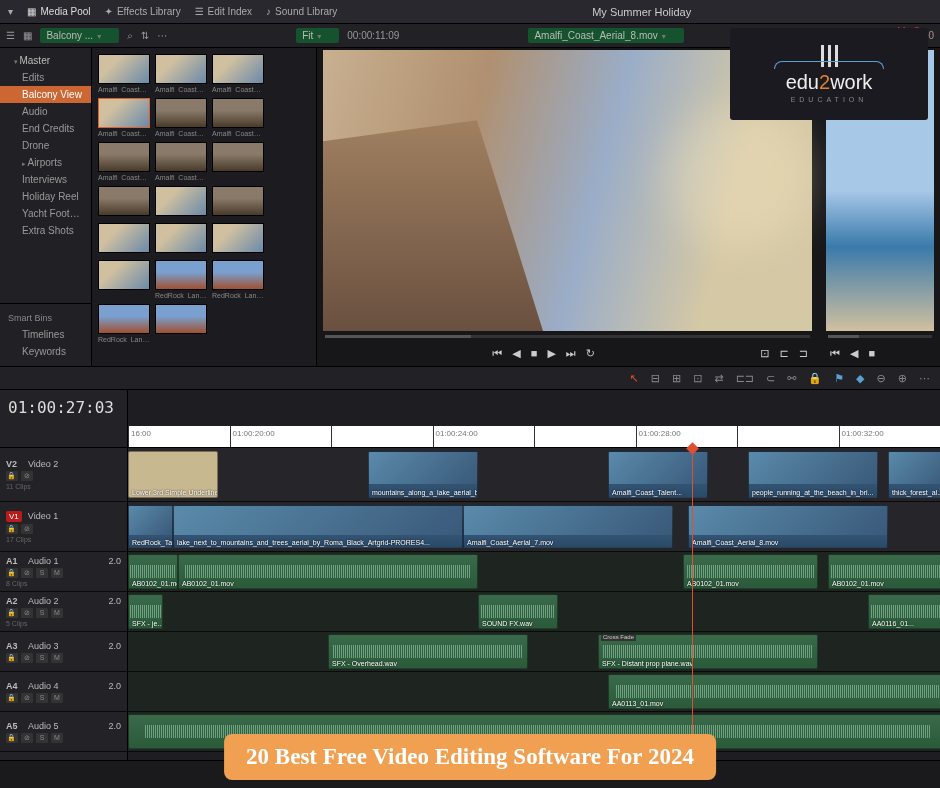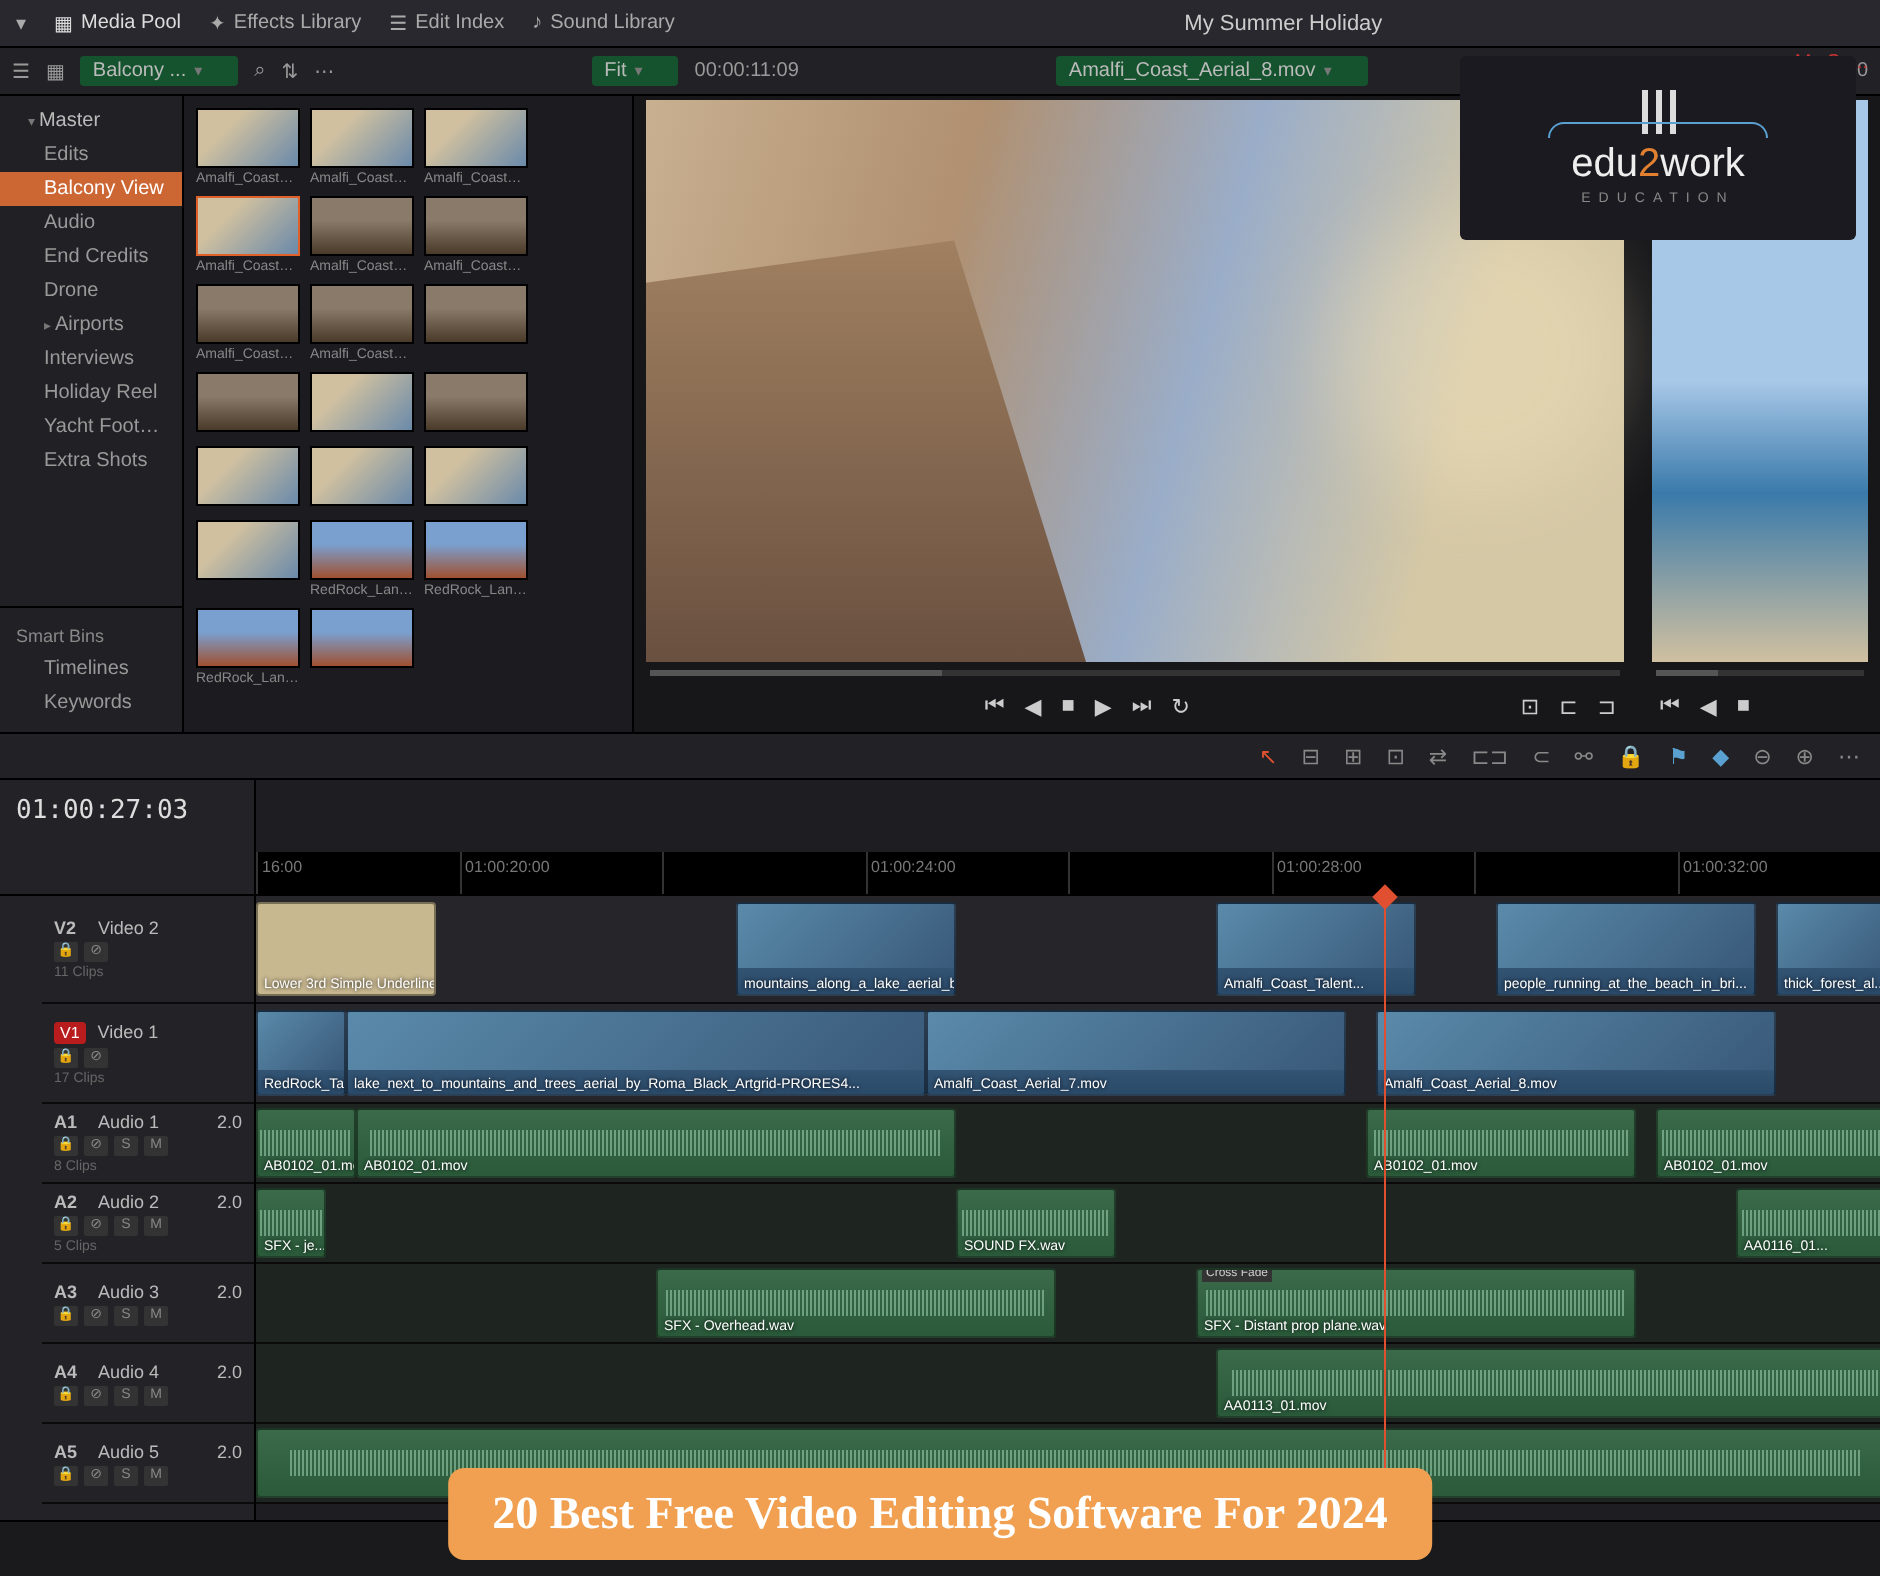--- a/index.html
+++ b/index.html
@@ -51,35 +51,35 @@
 
 .right-crumb { position:absolute; right:6px; top:26px; font-size:10px; color:#cc3333; }
 
 .mid-toolbar { height:24px; background:#222226; border-top:1px solid #000; border-bottom:1px solid #000; display:flex; align-items:center; justify-content:flex-end; padding:0 10px; gap:12px; }
 .mid-toolbar .tool-icon { color:#888; font-size:11px; cursor:pointer; }
 .mid-toolbar .tool-icon.active { color:#5aa0d0; }
 .mid-toolbar .tool-icon.red { color:#e05030; }
 
 .timeline-area { display:flex; height: 394px; background:#1e1e22; }
 .track-headers { width:128px; background:#232327; border-right:1px solid #000; }
-.timecode-display { height:36px; padding:8px; font-size:13px; color:#ddd; font-family:monospace; }
+.timecode-display { height:36px; padding:8px; font-size:16px; color:#ddd; font-family:monospace; }
 .ruler-spacer { height:22px; border-bottom:1px solid #000; }
-.track-header { border-bottom:1px solid #0a0a0a; padding:4px 6px; display:flex; flex-direction:column; gap:2px; justify-content:center;margin-left:21px; }
+.track-header { border-bottom:1px solid #0a0a0a; padding:4px 6px; display:flex; flex-direction:column; gap:2px; justify-content:center; }
 .track-header.video { height:54px; }
 .track-header.video.v1 { height:50px; }
 .track-header.audio { height:40px; }
 .track-label { font-size:9px; color:#bbb; display:flex; align-items:center; gap:6px; }
 .track-label .tid { width:16px; font-weight:600; }
 .track-controls { display:flex; gap:3px; font-size:7px; }
 .track-ctrl { width:12px; height:10px; background:#333; border-radius:1px; text-align:center; line-height:10px; color:#888; }
 .track-meta { font-size:7px; color:#666; }
 .v1-badge { display:inline-block; background:#b91c1c; color:#fff; padding:1px 3px; border-radius:2px; font-size:8px; }
 
 .timeline-tracks { flex:1; overflow:hidden; position:relative; }
-.ruler { height:22px; background:#000000; border-bottom:1px solid #000; display:flex; font-size:8px; color:#777; position:relative; }
+.ruler { height:22px; background:#ffffff; border-bottom:1px solid #000; display:flex; font-size:8px; color:#777; position:relative; }
 .ruler-mark { flex:1; border-left:1px solid #333; padding:3px 2px; }
 .tracks-body { position:relative; }
 .track-lane { border-bottom:1px solid #0a0a0a; position:relative; background:#26262a; }
 .track-lane.video { height:54px; }
 .track-lane.video.v1 { height:50px; }
 .track-lane.audio { height:40px; background:#1e2420; }
 
 .clip { position:absolute; top:3px; bottom:3px; border-radius:2px; overflow:hidden; border:1px solid rgba(0,0,0,0.4); }
 .clip.video { background:linear-gradient(180deg,#4a6a8a,#2a4a6a); }
 .clip.video::before { content:''; position:absolute; left:0; top:0; right:0; height:70%; background:linear-gradient(135deg,#5a8aaa,#3a5a7a); }

